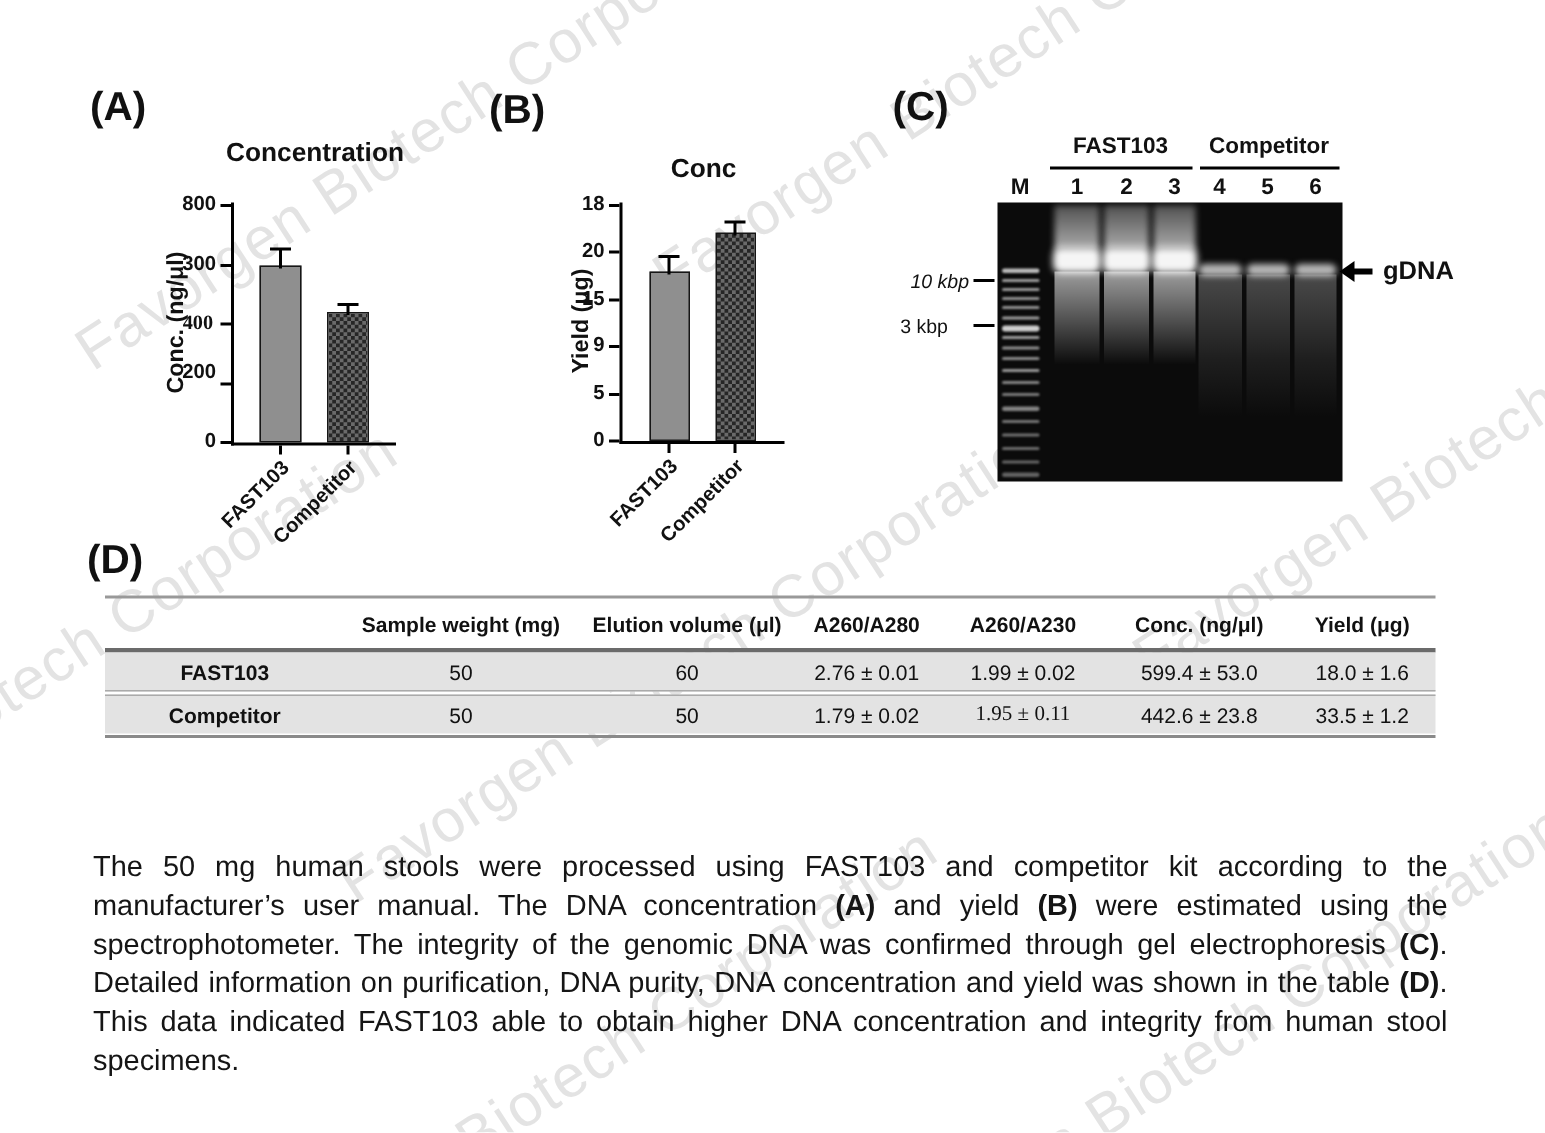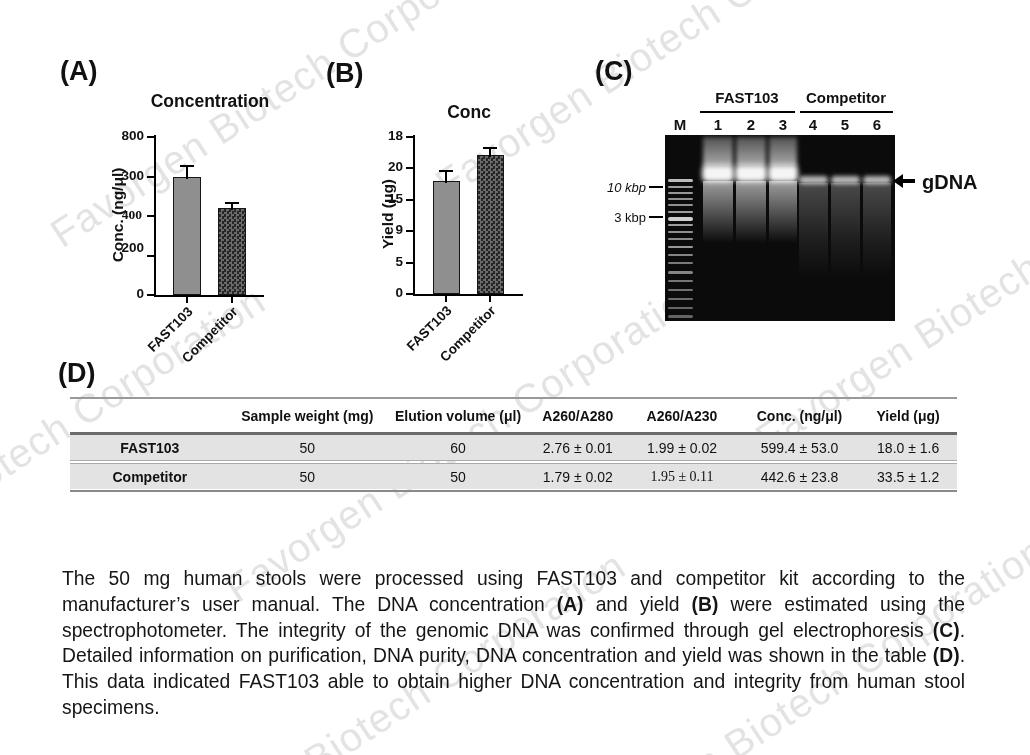--- a/index.html
+++ b/index.html
@@ -159,25 +159,25 @@
       <div class="gel-underline" style="left: 800px; top: 111px; width: 93px;"></div>
       <div class="gel-lanelab" style="left: 668px; top: 116px; width: 24px;">M</div>
       <div class="gel-lanelab" style="left: 706px; top: 116px; width: 24px;">1</div>
       <div class="gel-lanelab" style="left: 739px; top: 116px; width: 24px;">2</div>
       <div class="gel-lanelab" style="left: 771px; top: 116px; width: 24px;">3</div>
       <div class="gel-lanelab" style="left: 801px; top: 116px; width: 24px;">4</div>
       <div class="gel-lanelab" style="left: 833px; top: 116px; width: 24px;">5</div>
       <div class="gel-lanelab" style="left: 865px; top: 116px; width: 24px;">6</div>
       <div class="gel-marklab" style="left: 586px; top: 180px; width: 60px; font-style: italic;">10 kbp</div>
       <div class="gel-marktick" style="left: 649px; top: 186px; width: 14px;"></div>
-      <div class="gel-marklab" style="left: 586px; top: 210px; width: 60px;">3 kbp</div>
+      <div class="gel-marklab" style="left: 586px; top: 210px; width: 60px; text-align: center;">3 kbp</div>
       <div class="gel-marktick" style="left: 649px; top: 216px; width: 14px;"></div>
       <div style="position: absolute; left: 893px; top: 174px; width: 0px; height: 0px; border-right: 10px solid rgb(0, 0, 0); border-top: 7px solid transparent; border-bottom: 7px solid transparent; z-index: 2;"></div>
       <div style="position: absolute; left: 902px; top: 179px; width: 13px; height: 4px; background: rgb(0, 0, 0); z-index: 2;"></div>
-      <div style="position: absolute; left: 922px; top: 171px; font-weight: bold; font-size: 20px; z-index: 2;">gDNA</div>
+      <div style="position: absolute; left: 922px; top: 171px; font-weight: bold; font-size: 17px; z-index: 2;">gDNA</div>
     </div>
 
   <div id="tableD">
       <div class="thead">
         <div class="th" style="width: 18%;"></div>
         <div class="th" style="width: 17.5%;">Sample weight (mg)</div>
         <div class="th" style="width: 16.5%;">Elution volume (μl)</div>
         <div class="th" style="width: 10.5%;">A260/A280</div>
         <div class="th" style="width: 13%;">A260/A230</div>
         <div class="th" style="width: 13.5%;">Conc. (ng/μl)</div>

